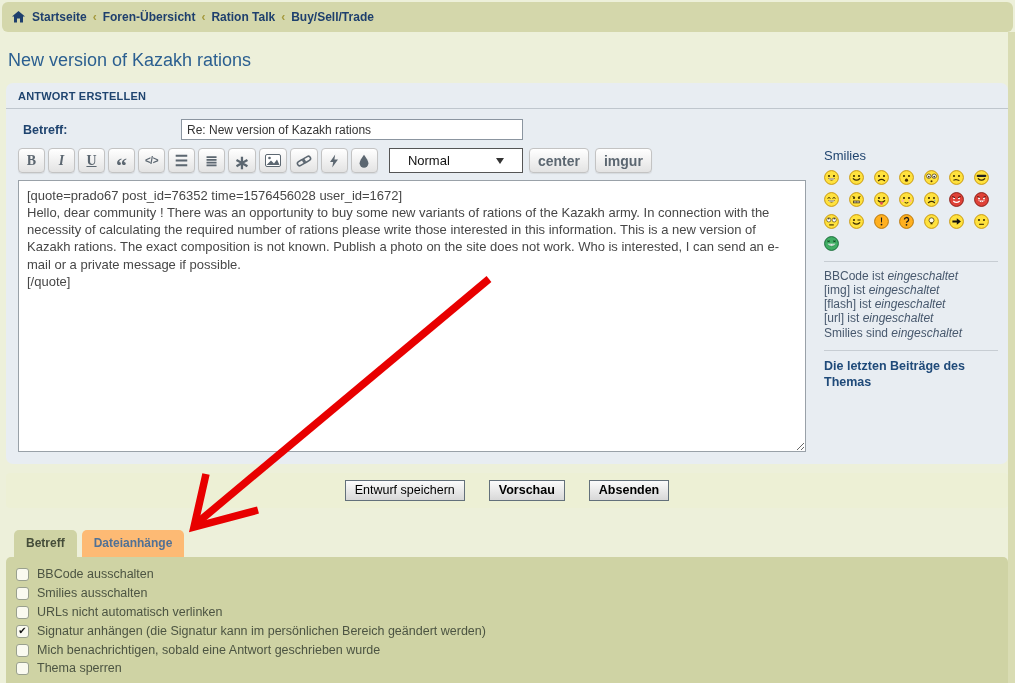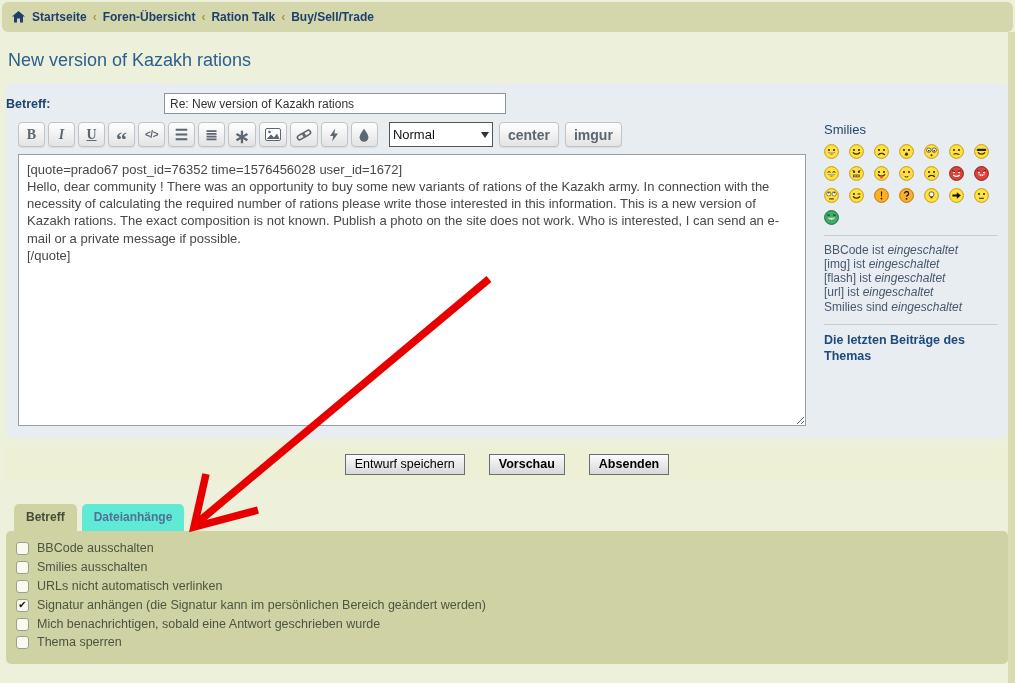--- a/index.html
+++ b/index.html
@@ -13,41 +13,41 @@
     display:flex;align-items:center;padding:0 10px;position:relative;z-index:2;text-align:right;}
   .home-ic{display:inline-flex;margin-right:7px;}
   .bc-link{color:#1e3f6d;font-weight:bold;font-size:12px;cursor:pointer;}
   .bc-sep{color:#a59a3d;font-weight:bold;font-size:12px;margin:0 6px;}
   
   .page-title{margin:18px 0 12px 8px;font-size:18px;font-weight:normal;color:#2b5f90;}
   
   .panel{margin:0 7px 0 6px;background:#e8edf2;border-radius:7px;position:relative;z-index:1;padding-bottom:12px;}
   .panel-header{padding:7px 12px 6px;border-bottom:1px solid #bfc6cd;color:#1f446f;
     font-size:11px;font-weight:bold;letter-spacing:.2px;}
-  .subject-row{padding:10px 0 2px;}
+  .subject-row{padding:10px 17px 2px;}
   .subject-label{display:inline-block;width:158px;color:#1f446f;font-weight:bold;font-size:12.5px;vertical-align:middle;}
   .subject-input{width:330px;height:17px;border:1px solid #8b95a0;padding:1px 5px;font-size:12px;
     color:#333;font-family:"Liberation Sans",sans-serif;background:#fff;vertical-align:middle;}
   .editor-row{display:flex;padding:6px 10px 0 12px;}
   .editor-col{width:790px;}
   
   .toolbar{display:flex;align-items:center;gap:3px;margin-bottom:7px;}
   .tb-btn{height:25px;min-width:27px;padding:0 5px;border:1px solid #c3c3c3;border-radius:4px;
     background:linear-gradient(#ffffff,#e3e3e3);color:#5c6771;font-weight:bold;font-size:14px;
     display:flex;align-items:center;justify-content:center;cursor:pointer;
     font-family:"Liberation Sans",sans-serif;box-shadow:0 1px 1px rgba(0,0,0,.08);}
   .tb-bold,.tb-italic,.tb-underline,.tb-quote{font-family:"Liberation Serif",serif;}
   .tb-italic{font-style:italic;}
   .tb-underline{text-decoration:underline;}
   .tb-quote{font-size:22px;line-height:8px;padding-top:10px;}
   .tb-code{font-size:10px;letter-spacing:-.5px;}
   .tb-list-bullet,.tb-list-ordered{font-size:15px;}
   .tb-list-item{font-size:19px;padding-top:4px;}
   .font-select{margin-left:8px;width:96px;height:23px;border:1px solid #555;background:#fff;
-    display:flex;align-items:center;justify-content:space-between;padding:0 3px;font-size:13px;color:#111;cursor:pointer;}
+    display:flex;align-items:center;justify-content:space-between;padding:0 18px;font-size:13px;color:#111;cursor:pointer;}
   .caret{width:0;height:0;border-left:4px solid transparent;border-right:4px solid transparent;border-top:6px solid #333;}
   .tb-text{margin-left:3px;min-width:0;padding:0 8px;}
   
   .message-box{display:block;box-sizing:border-box;width:788px;height:272px;border:1px solid #99a1a8;
     padding:6px 8px;font-family:"Liberation Sans",sans-serif;font-size:13px;line-height:1.32;
     color:#474747;background:#fff;resize:both;}
   
   .sidebar-col{margin-left:18px;width:178px;}
   .smilies-title{color:#1f446f;font-weight:normal;font-size:13px;margin:0 0 7px;}
   .smilies-grid{display:flex;flex-wrap:wrap;column-gap:10px;row-gap:7px;width:172px;}
@@ -60,21 +60,21 @@
   
   .actions-bar{margin:9px 7px 0 6px;background:#edf0d5;border-radius:4px;height:35px;
     display:flex;justify-content:center;align-items:center;gap:24px;position:relative;z-index:1;}
   .action-btn{border:1px solid #63707a;background:linear-gradient(#fbfbfb,#d8d8d8);
     padding:2px 9px 3px;font-size:12.5px;color:#000;font-family:"Liberation Sans",sans-serif;cursor:pointer;}
   .action-btn.bold{font-weight:bold;text-align:center;}
   
   .tabs-row{margin:22px 0 0 14px;display:flex;gap:5px;align-items:flex-end;position:relative;z-index:1;}
   .tab{padding:6px 12px 7px;font-size:12px;font-weight:bold;border-radius:5px 5px 0 0;cursor:pointer;}
   .tab.active{background:#cfd3a4;color:#454d39;}
-  .tab.inactive{background:#5eead4;color:#517195;}
+  .tab.inactive{background:#fdba74;color:#517195;}
   .options-panel{margin:0 7px 0 6px;background:#cfd3a4;border-radius:5px;
     padding:8px 10px 12px;position:relative;z-index:1;}
   .option-row{display:flex;align-items:flex-end;gap:8px;padding:2.4px 0;}
   .checkbox{width:11px;height:11px;background:#fafaf0;border:1px solid #99a08e;border-radius:3px;
     flex:none;font-size:10px;line-height:10px;text-align:center;color:#111;cursor:pointer;}
   .option-label{font-size:12.5px;color:#4c5442;}
   
   .arrow-overlay{position:absolute;left:0;top:0;width:1015px;height:683px;pointer-events:none;z-index:50;}
 </style>
 </head>
@@ -95,20 +95,21 @@
       <span class="bc-sep">‹</span>
       <span class="bc-link">Ration Talk</span>
       <span class="bc-sep">‹</span>
       <span class="bc-link">Buy/Sell/Trade</span>
     </span>
 </div>
 
 <h1 class="page-title">New version of Kazakh rations</h1>
 
 <div class="panel">
+  <div class="panel-header">ANTWORT ERSTELLEN</div>
 
   <div class="subject-row">
     <label class="subject-label">Betreff:</label><input class="subject-input" value="Re: New version of Kazakh rations" style="">
   </div>
 
   <div class="editor-row">
     <div class="editor-col">
       <div class="toolbar">
         <button class="tb-btn tb-bold">B</button>
           <button class="tb-btn tb-italic">I</button>

